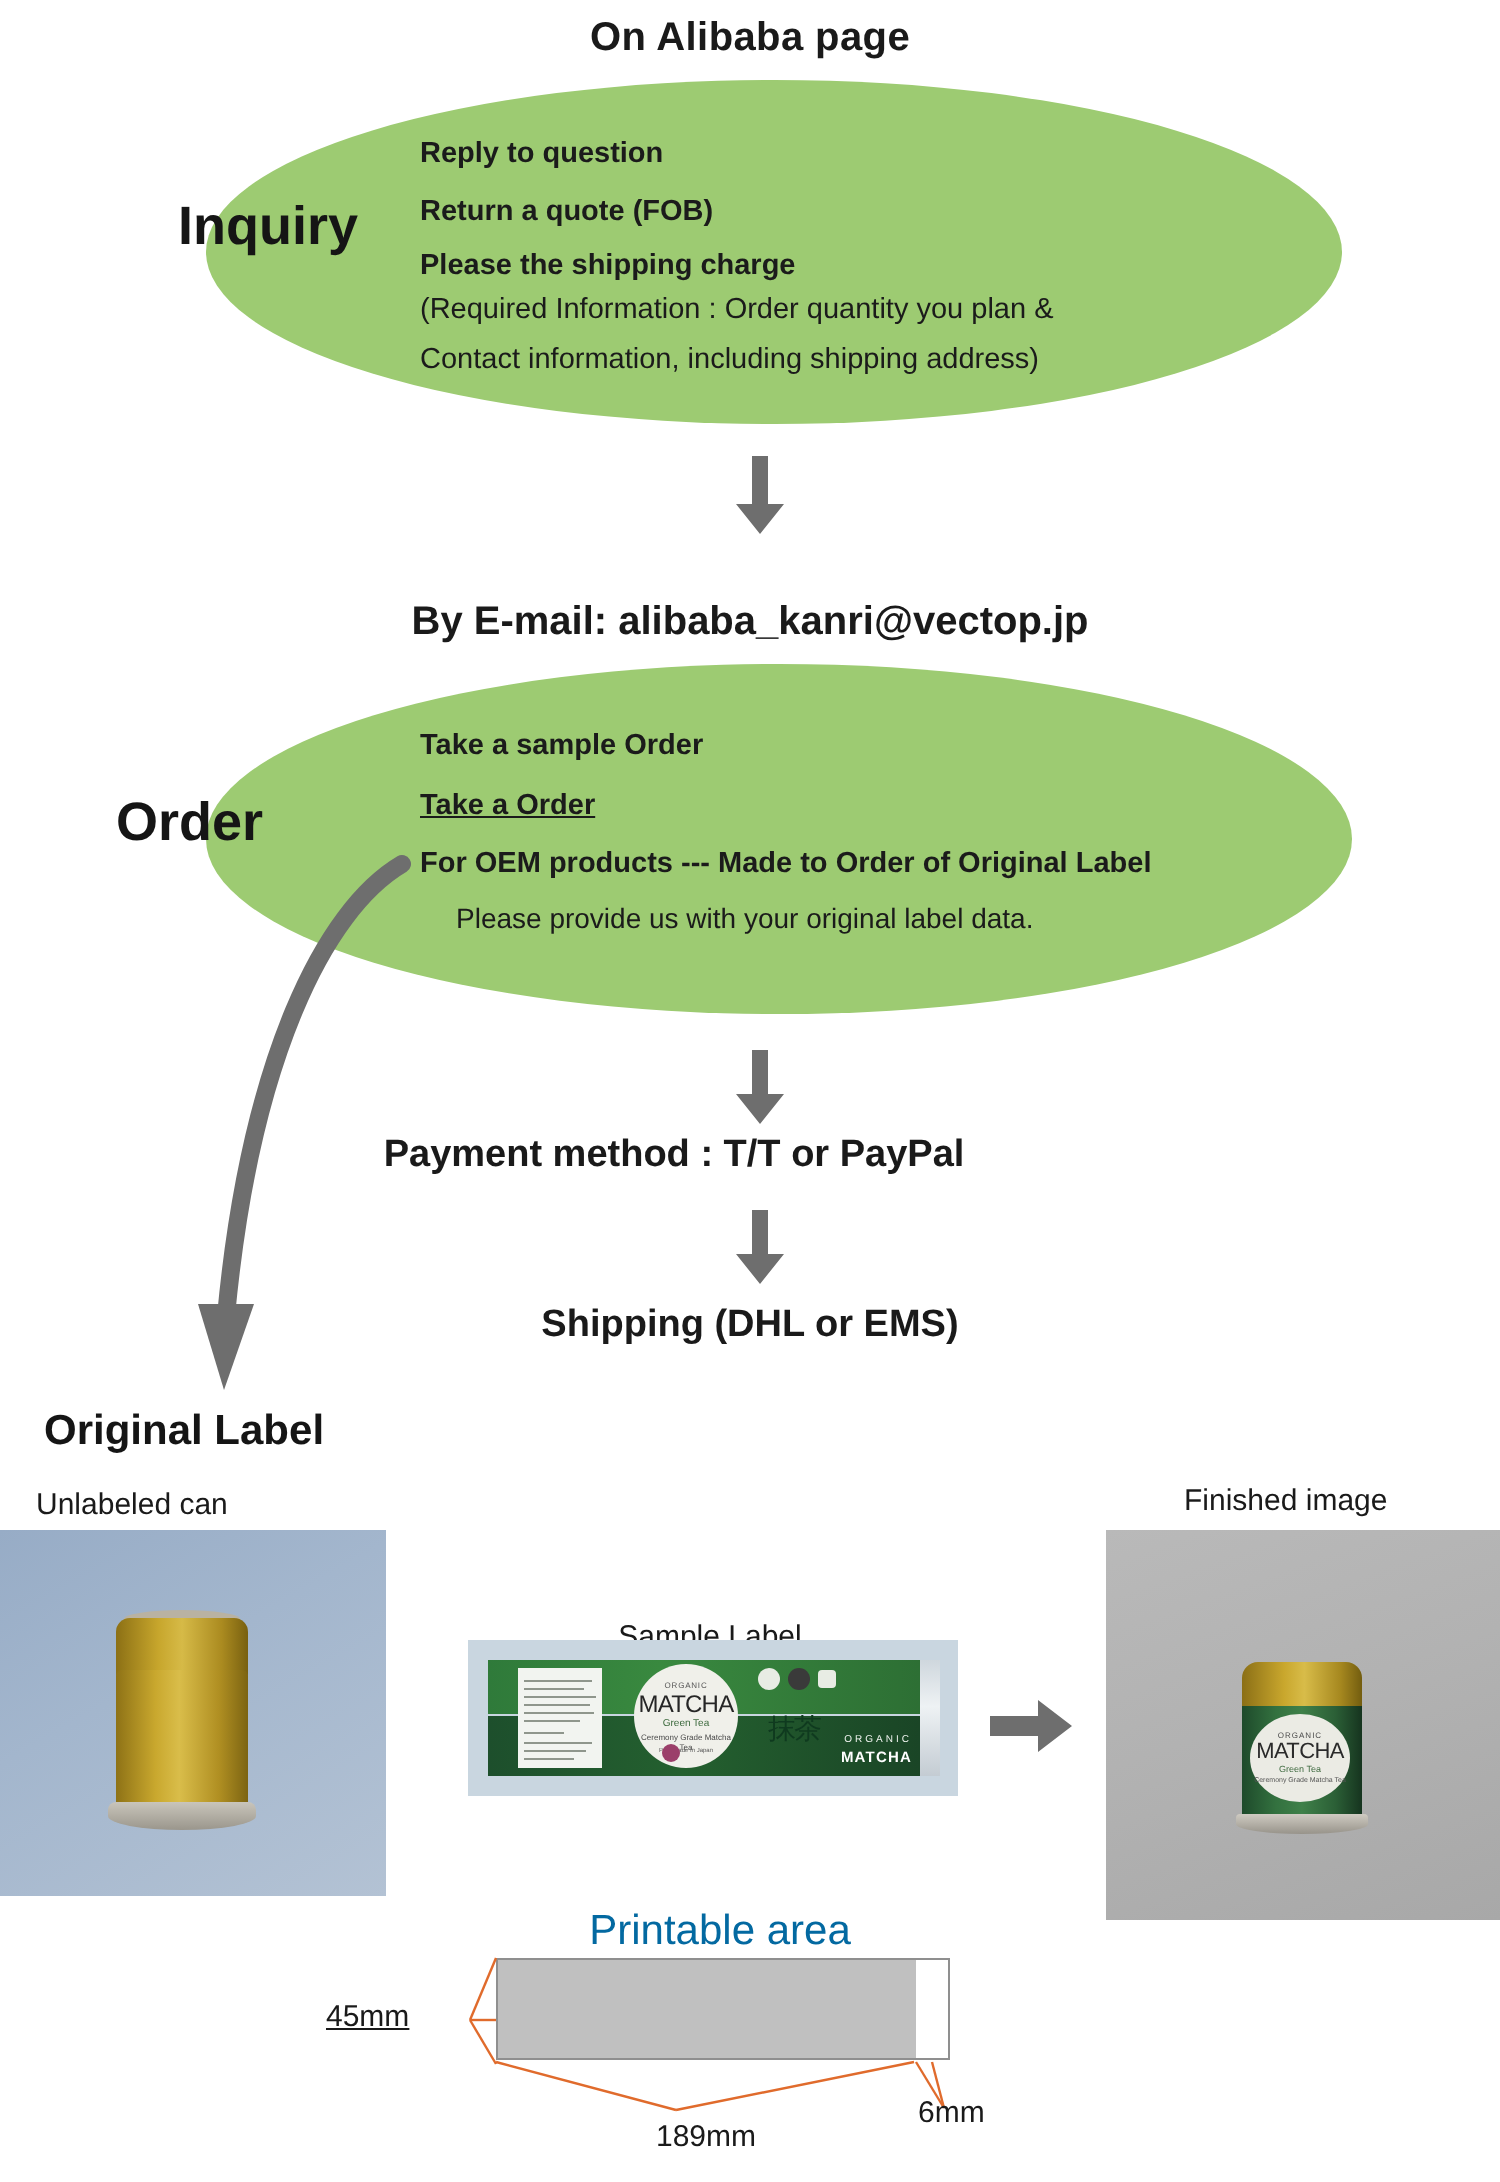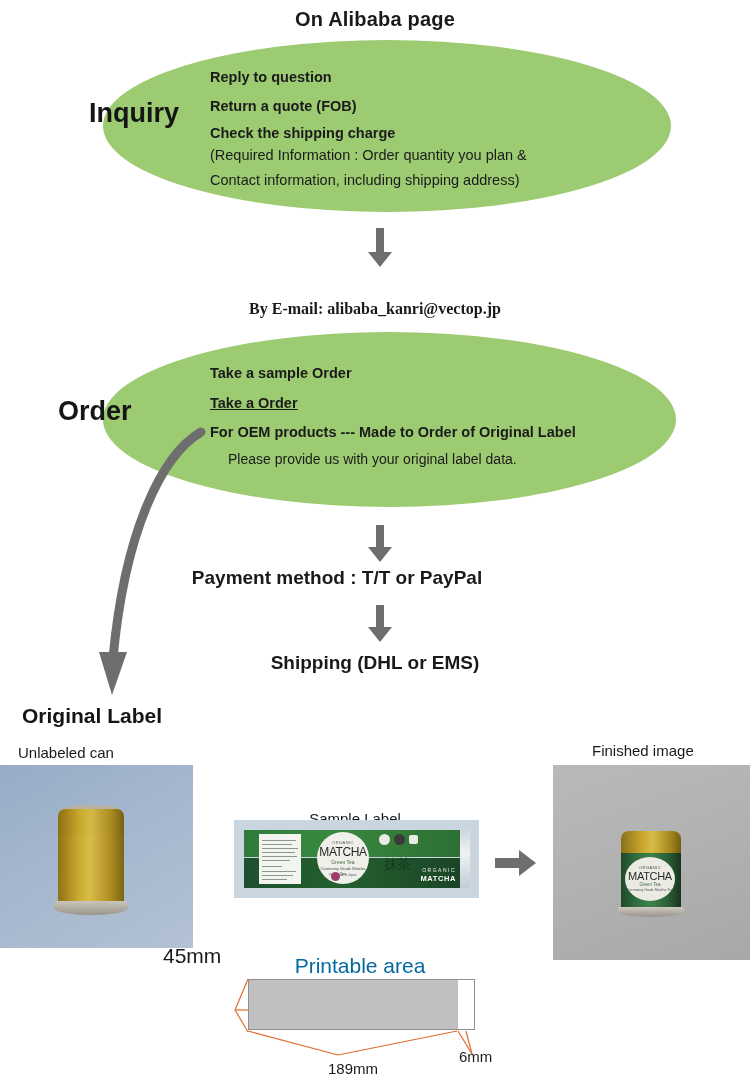--- a/index.html
+++ b/index.html
@@ -24,22 +24,21 @@
     white-space: nowrap;
     color: #1a1a1a;
   }
   #title-alibaba {
     left: 0; top: 8px; width: 750px;
     font-size: 20px;
     letter-spacing: 0.2px;
   }
   #title-email {
     left: 0; top: 300px; width: 750px;
-    font-size: 16px;
-    font-family: Liberation Serif, serif;
+    font-size: 20px;
   }
   #title-payment {
     left: 0; top: 567px; width: 674px;
     font-size: 19px;
   }
   #title-shipping {
     left: 0; top: 652px; width: 750px;
     font-size: 19px;
   }
 
@@ -321,22 +320,22 @@
     background: #ffffff;
     box-sizing: border-box;
   }
   #printable-fill {
     position: absolute;
     left: 0px; top: 0px;
     width: 209px; height: 49px;
     background: #c0c0c0;
   }
   #dim-45 {
-    left: 163px; top: 944px;
-    font-size: 21px; color: #1a1a1a; white-space: nowrap;
+    left: 163px; top: 1000px;
+    font-size: 15px; color: #1a1a1a; white-space: nowrap; text-decoration: underline;
   }
   #dim-189 {
     left: 328px; top: 1060px;
     font-size: 15px; color: #1a1a1a; white-space: nowrap;
   }
   #dim-6 {
     left: 459px; top: 1048px;
     font-size: 15px; color: #1a1a1a; white-space: nowrap;
   }
   #dim-lines {
@@ -348,21 +347,21 @@
 <body>
 
 <div class="abs heading" id="title-alibaba">On Alibaba page</div>
 
 <div class="abs ellipse" id="ellipse-inquiry"></div>
 
 <div class="abs side-label" id="label-inquiry">Inquiry</div>
 
 <div class="abs bullets bullet-strong" id="inq-line-0">Reply to question</div>
 <div class="abs bullets bullet-strong" id="inq-line-1">Return a quote (FOB)</div>
-<div class="abs bullets bullet-strong" id="inq-line-2">Check the shipping charge</div>
+<div class="abs bullets bullet-strong" id="inq-line-2">Please the shipping charge</div>
 <div class="abs bullets bullet-plain" id="inq-line-3">(Required Information : Order quantity you plan &amp;</div>
 <div class="abs bullets bullet-plain" id="inq-line-4">Contact information, including shipping address)</div>
 
 <div class="abs arrow-down" id="arrow-1">
   <svg width="26" height="40" viewBox="0 0 26 40">
     <polygon points="9,0 17,0 17,24 25,24 13,39 1,24 9,24" fill="#6E6E6E"></polygon>
   </svg>
 </div>
 
 <div class="abs heading" id="title-email">By E-mail: alibaba_kanri@vectop.jp</div>

